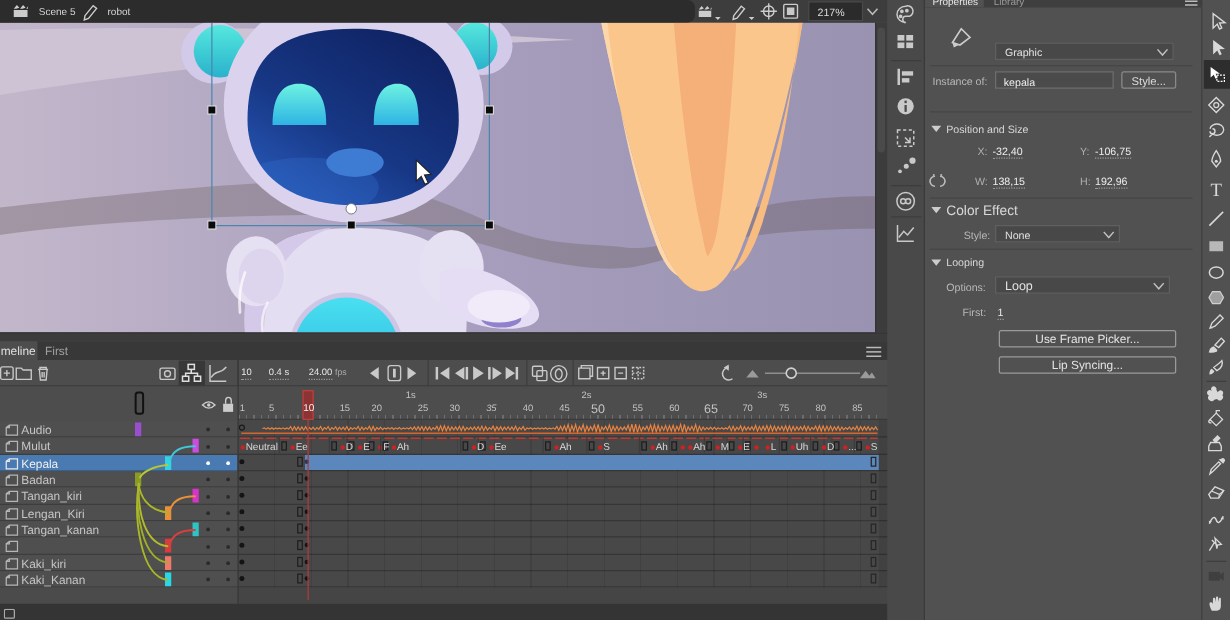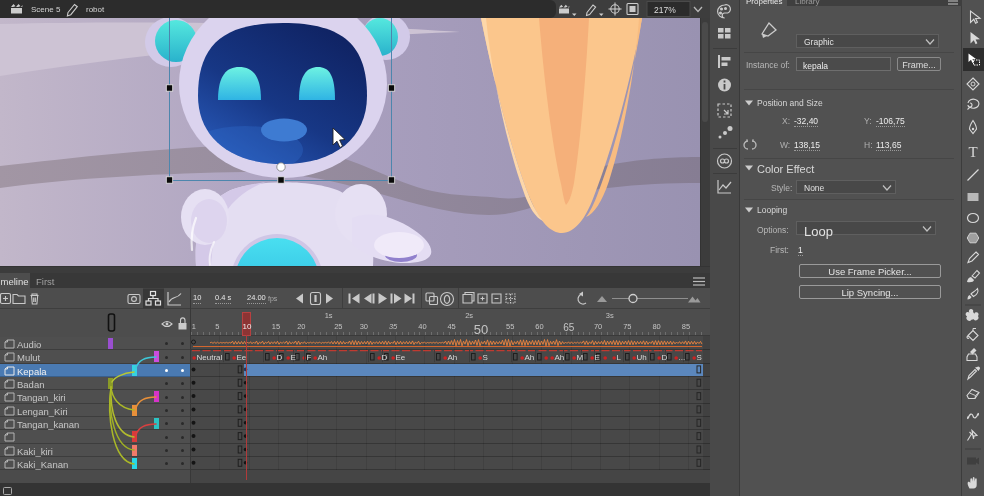--- a/index.html
+++ b/index.html
@@ -296,21 +296,21 @@
 <div style="position:absolute;left:605.7755px;top:312px;font-size:7.5px;color:#c4c4c4;white-space:nowrap;line-height:1;">3s</div>
 <div style="position:absolute;left:185.9px;top:323px;width:16px;text-align:center;font-size:7.5px;color:#c4c4c4;line-height:1;">1</div>
 <div style="position:absolute;left:209.4px;top:323px;width:16px;text-align:center;font-size:7.5px;color:#c4c4c4;line-height:1;">5</div>
 <div style="position:absolute;left:267.9px;top:323px;width:16px;text-align:center;font-size:7.5px;color:#c4c4c4;line-height:1;">15</div>
 <div style="position:absolute;left:297.2px;top:323px;width:16px;text-align:left;font-size:7.5px;color:#c4c4c4;line-height:1;">20</div>
 <div style="position:absolute;left:326.5px;top:323px;width:16px;text-align:right;font-size:7.5px;color:#c4c4c4;line-height:1;">25</div>
 <div style="position:absolute;left:355.8px;top:323px;width:16px;text-align:center;font-size:7.5px;color:#c4c4c4;line-height:1;">30</div>
 <div style="position:absolute;left:385.1px;top:323px;width:16px;text-align:center;font-size:7.5px;color:#c4c4c4;line-height:1;font-style:italic;">35</div>
 <div style="position:absolute;left:414.4px;top:323px;width:16px;text-align:center;font-size:7.5px;color:#c4c4c4;line-height:1;">40</div>
 <div style="position:absolute;left:443.6px;top:323px;width:16px;text-align:center;font-size:7.5px;color:#c4c4c4;line-height:1;">45</div>
-<div style="position:absolute;left:472.9px;top:323px;width:16px;text-align:center;font-size:13px;color:#c4c4c4;line-height:1;">50</div>
+<div style="position:absolute;left:472.9px;top:323px;width:16px;font-size:10px;color:#c4c4c4;line-height:1;">50</div>
 <div style="position:absolute;left:502.2px;top:323px;width:16px;text-align:center;font-size:7.5px;color:#c4c4c4;line-height:1;">55</div>
 <div style="position:absolute;left:531.5px;top:323px;width:16px;text-align:center;font-size:7.5px;color:#c4c4c4;line-height:1;">60</div>
 <div style="position:absolute;left:560.8px;top:323px;width:16px;text-align:center;font-size:10px;color:#c4c4c4;line-height:1;">65</div>
 <div style="position:absolute;left:590.1px;top:323px;width:16px;text-align:center;font-size:7.5px;color:#c4c4c4;line-height:1;">70</div>
 <div style="position:absolute;left:619.3px;top:323px;width:16px;text-align:center;font-size:7.5px;color:#c4c4c4;line-height:1;">75</div>
 <div style="position:absolute;left:648.6px;top:323px;width:16px;text-align:center;font-size:7.5px;color:#c4c4c4;line-height:1;">80</div>
 <div style="position:absolute;left:677.9px;top:323px;width:16px;text-align:center;font-size:7.5px;color:#c4c4c4;line-height:1;">85</div>
 <div style="position:absolute;left:191px;top:332px;width:512px;height:3px;background-image:repeating-linear-gradient(90deg,#9a9a9a 0,#9a9a9a 1px,transparent 1px,transparent 5.857px);opacity:0.42;"></div>
 <div style="position:absolute;left:190px;top:336px;width:520px;height:134px;background:#484848;"></div>
 <div style="position:absolute;left:703px;top:336px;width:7px;height:134px;background:#414141;"></div>
@@ -511,35 +511,35 @@
 <div style="position:absolute;left:804px;top:38px;font-size:8.5px;color:#e2e2e2;white-space:nowrap;line-height:1;">Graphic</div>
 <svg width="10" height="6" viewBox="0 0 10 6" style="position:absolute;left:925px;top:38.5px">
     <path d="M1,0.5 l4,4.5 4,-4.5" stroke="#c0c0c0" stroke-width="1.2" fill="none"></path>
   </svg>
 <div style="position:absolute;left:744px;top:52px;width:210px;height:1px;background:#464646;"></div>
 <div style="position:absolute;left:746px;top:61px;font-size:8.5px;color:#b8b8b8;white-space:nowrap;line-height:1;">Instance of:</div>
 <div style="position:absolute;left:796px;top:57px;width:95px;height:14px;background:#4b4b4b;border:1px solid #6e6e6e;box-sizing:border-box;">
     <div style="position:absolute;left:6px;top:4px;font-size:8.5px;color:#eeeeee;white-space:nowrap;line-height:1;">kepala</div>
   </div>
 <div style="position:absolute;left:897px;top:57px;width:44px;height:14px;border:1px solid #8a8a8a;border-radius:2px;box-sizing:border-box;text-align:center;">
-    <div style="position:absolute;left:0;top:3px;width:100%;text-align:center;font-size:9px;color:#dddddd;line-height:1;">Frame...</div>
+    <div style="position:absolute;left:0;top:3px;width:100%;text-align:center;font-size:9px;color:#dddddd;line-height:1;">Style...</div>
   </div>
 <div style="position:absolute;left:744px;top:89px;width:210px;height:1px;background:#464646;"></div>
 <svg width="8" height="6" viewBox="0 0 8 6" style="position:absolute;left:745px;top:100px">
     <path d="M0,0.5 h8 l-4,5 Z" fill="#cccccc"></path>
   </svg>
 <div style="position:absolute;left:757px;top:99px;font-size:8.5px;color:#d8d8d8;white-space:nowrap;line-height:1;">Position and Size</div>
 <div style="position:absolute;left:782px;top:117px;font-size:8.5px;color:#b0b0b0;white-space:nowrap;line-height:1;">X:</div>
 <div style="position:absolute;left:794px;top:117px;font-size:8.5px;color:#ececec;white-space:nowrap;line-height:1;border-bottom:1px dotted #9a9a9a;padding-bottom:0.5px;">-32,40</div>
 <div style="position:absolute;left:864px;top:117px;font-size:8.5px;color:#b0b0b0;white-space:nowrap;line-height:1;">Y:</div>
 <div style="position:absolute;left:876px;top:117px;font-size:8.5px;color:#ececec;white-space:nowrap;line-height:1;border-bottom:1px dotted #9a9a9a;padding-bottom:0.5px;">-106,75</div>
 <div style="position:absolute;left:780px;top:141px;font-size:8.5px;color:#b0b0b0;white-space:nowrap;line-height:1;">W:</div>
 <div style="position:absolute;left:794px;top:141px;font-size:8.5px;color:#ececec;white-space:nowrap;line-height:1;border-bottom:1px dotted #9a9a9a;padding-bottom:0.5px;">138,15</div>
 <div style="position:absolute;left:864px;top:141px;font-size:8.5px;color:#b0b0b0;white-space:nowrap;line-height:1;">H:</div>
-<div style="position:absolute;left:876px;top:141px;font-size:8.5px;color:#ececec;white-space:nowrap;line-height:1;border-bottom:1px dotted #9a9a9a;padding-bottom:0.5px;">113,65</div>
+<div style="position:absolute;left:876px;top:141px;font-size:8.5px;color:#ececec;white-space:nowrap;line-height:1;border-bottom:1px dotted #9a9a9a;padding-bottom:0.5px;">192,96</div>
 <svg width="14" height="12" viewBox="0 0 14 12" style="position:absolute;left:743px;top:139px">
 <path d="M5,2 a4,4 0 0 0 0,8" fill="none" stroke="#bbbbbb" stroke-width="1.3"></path>
 <path d="M9,2 a4,4 0 0 1 0,8" fill="none" stroke="#bbbbbb" stroke-width="1.3"></path>
 <circle cx="4" cy="1" r="0.8" fill="#bbbbbb"></circle>
     <circle cx="10" cy="1" r="0.8" fill="#bbbbbb"></circle>
 </svg>
 <div style="position:absolute;left:744px;top:158px;width:210px;height:1px;background:#464646;"></div>
 <svg width="8" height="6" viewBox="0 0 8 6" style="position:absolute;left:745px;top:165px">
     <path d="M0,0.5 h8 l-4,5 Z" fill="#cccccc"></path>
   </svg>
@@ -550,21 +550,21 @@
 <svg width="10" height="6" viewBox="0 0 10 6" style="position:absolute;left:882px;top:184.5px">
     <path d="M1,0.5 l4,4.5 4,-4.5" stroke="#c0c0c0" stroke-width="1.2" fill="none"></path>
   </svg>
 <div style="position:absolute;left:744px;top:199px;width:210px;height:1px;background:#464646;"></div>
 <svg width="8" height="6" viewBox="0 0 8 6" style="position:absolute;left:745px;top:207px">
     <path d="M0,0.5 h8 l-4,5 Z" fill="#cccccc"></path>
   </svg>
 <div style="position:absolute;left:757px;top:206px;font-size:8.5px;color:#d8d8d8;white-space:nowrap;line-height:1;">Looping</div>
 <div style="position:absolute;left:757px;top:226px;font-size:8.5px;color:#b8b8b8;white-space:nowrap;line-height:1;">Options:</div>
 <div style="position:absolute;left:796px;top:221px;width:140px;height:14px;background:#484848;border:1px solid #5f5f5f;box-sizing:border-box;"></div>
-<div style="position:absolute;left:804px;top:225px;font-size:13px;color:#e2e2e2;white-space:nowrap;line-height:1;">Loop</div>
+<div style="position:absolute;left:804px;top:225px;font-size:10px;color:#e2e2e2;white-space:nowrap;line-height:1;">Loop</div>
 <svg width="10" height="6" viewBox="0 0 10 6" style="position:absolute;left:922px;top:225.5px">
     <path d="M1,0.5 l4,4.5 4,-4.5" stroke="#c0c0c0" stroke-width="1.2" fill="none"></path>
   </svg>
 <div style="position:absolute;left:770px;top:246px;font-size:8.5px;color:#b8b8b8;white-space:nowrap;line-height:1;">First:</div>
 <div style="position:absolute;left:798px;top:246px;font-size:8.5px;color:#ececec;white-space:nowrap;line-height:1;border-bottom:1px dotted #9a9a9a;padding-bottom:0.5px;">1</div>
 <div style="position:absolute;left:799px;top:264px;width:142px;height:14px;border:1px solid #9a9a9a;border-radius:2px;box-sizing:border-box;">
     <div style="position:absolute;left:0;top:2.2px;width:100%;text-align:center;font-size:9.5px;color:#e5e5e5;line-height:1;">Use Frame Picker...</div>
   </div>
 <div style="position:absolute;left:799px;top:285px;width:142px;height:14px;border:1px solid #9a9a9a;border-radius:2px;box-sizing:border-box;">
     <div style="position:absolute;left:0;top:2.2px;width:100%;text-align:center;font-size:9.5px;color:#e5e5e5;line-height:1;">Lip Syncing...</div>

